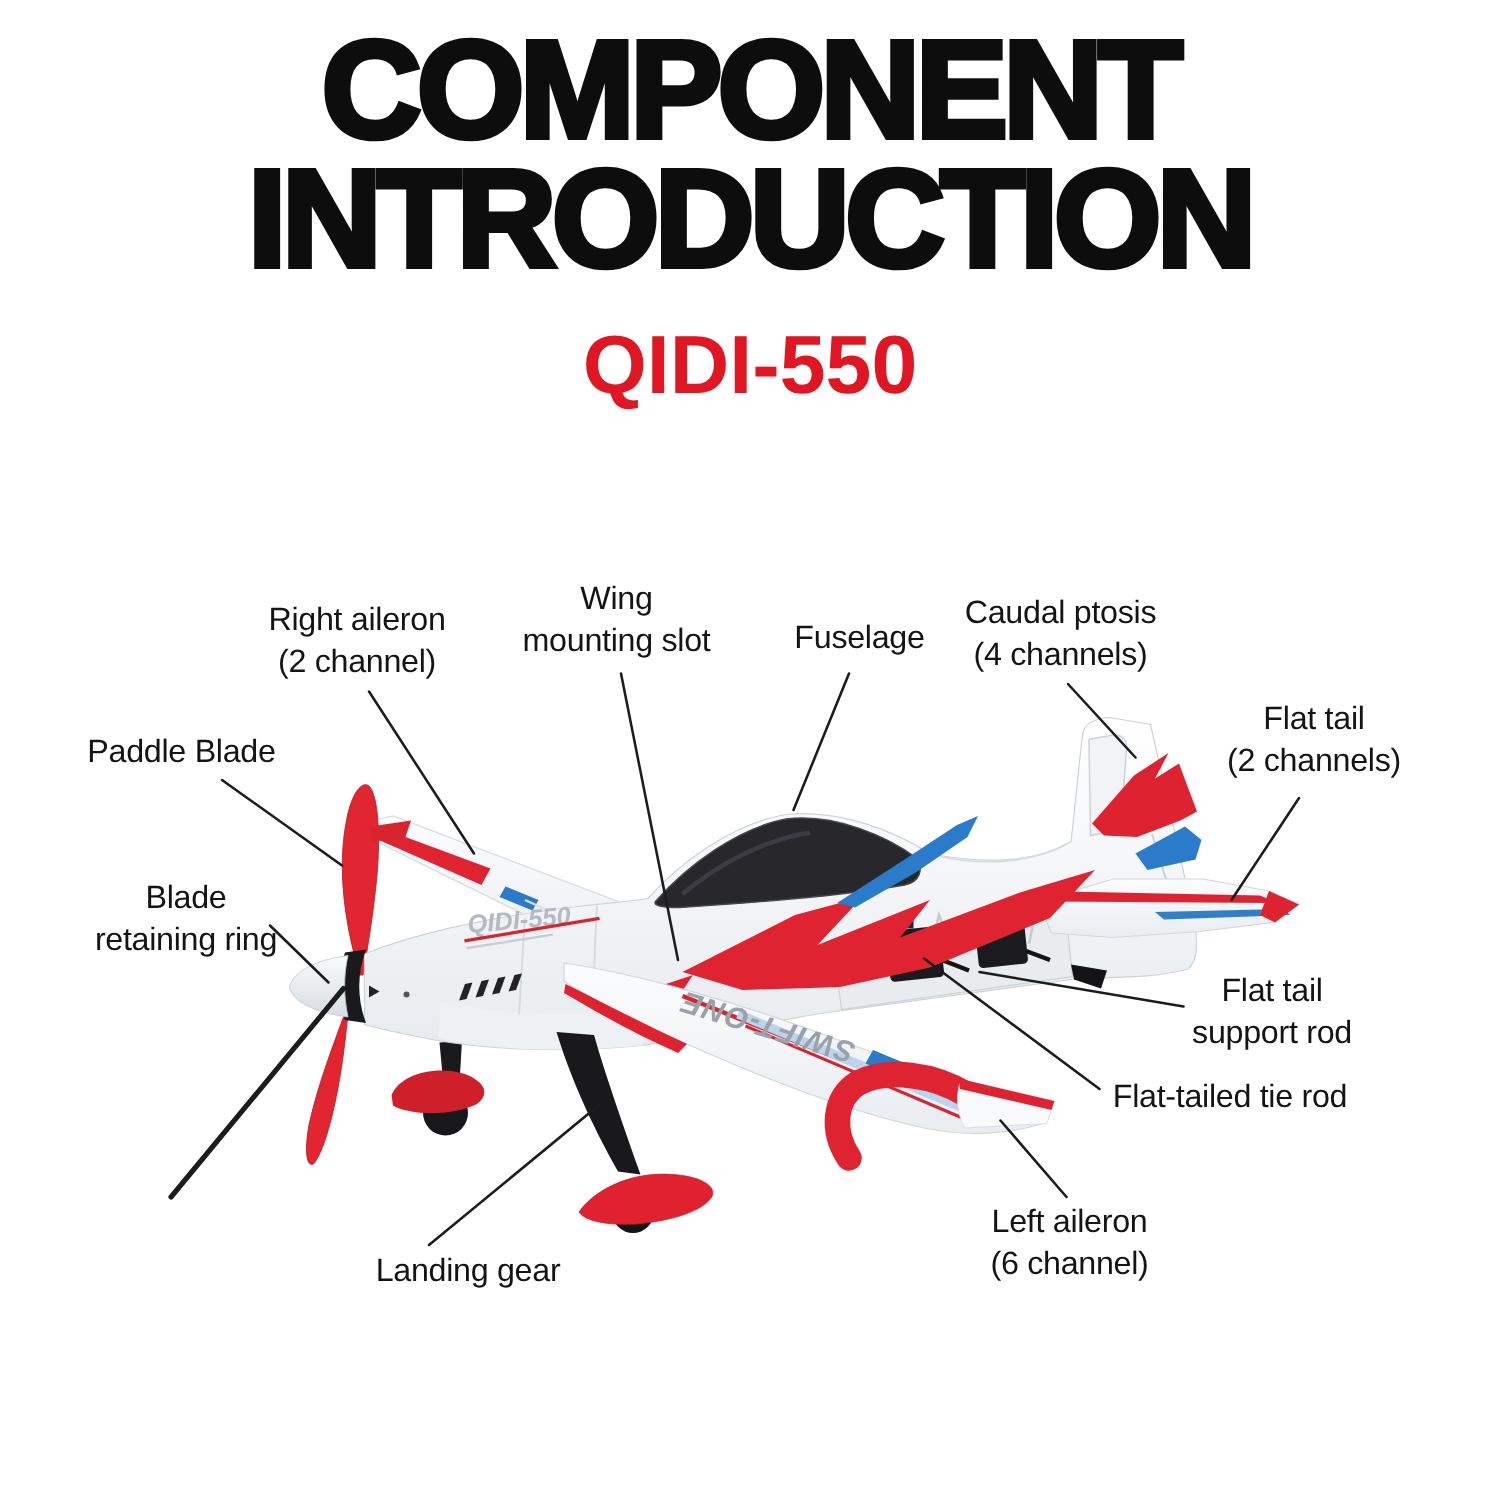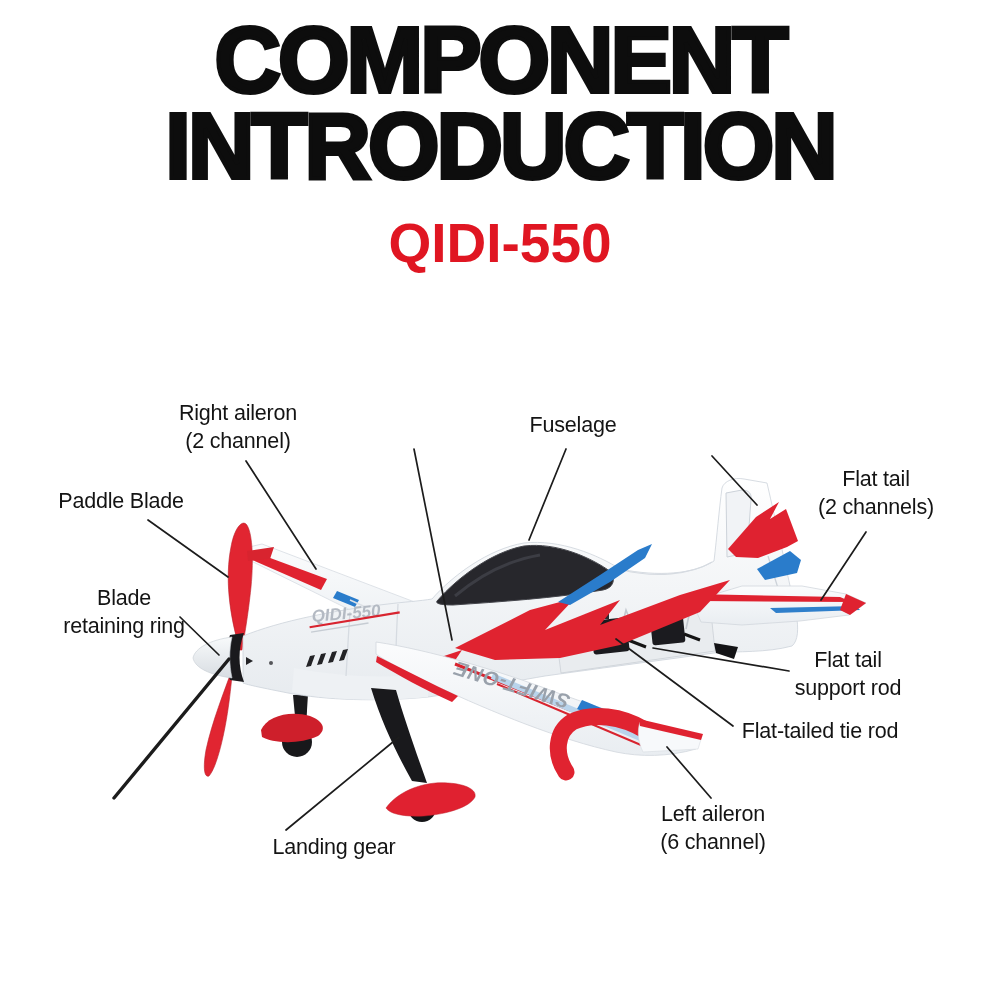--- a/index.html
+++ b/index.html
@@ -173,27 +173,31 @@
         <line x1="789" y1="671" x2="653" y2="648"></line>
         <line x1="733" y1="726" x2="616" y2="639"></line>
         <line x1="711" y1="798" x2="667" y2="747"></line>
         <line x1="114" y1="798" x2="229" y2="659" stroke-width="3.4"></line>
         <line x1="286" y1="830" x2="399" y2="737"></line>
       </g>
     </svg>
 
     <div class="label" style="left:238px;top:400px">Right aileron
 (2 channel)</div>
+    <div class="label" style="left:411px;top:386px">Wing
+mounting slot</div>
     <div class="label" style="left:573px;top:412px">Fuselage</div>
+    <div class="label" style="left:707px;top:395px">Caudal ptosis
+(4 channels)</div>
     <div class="label" style="left:876px;top:466px">Flat tail
 (2 channels)</div>
     <div class="label" style="left:121px;top:488px">Paddle Blade</div>
     <div class="label" style="left:124px;top:585px">Blade
 retaining ring</div>
     <div class="label" style="left:848px;top:647px">Flat tail
 support rod</div>
     <div class="label" style="left:820px;top:718px">Flat-tailed tie rod</div>
     <div class="label" style="left:713px;top:801px">Left aileron
 (6 channel)</div>
-    <div class="label" style="left:334px;top:834px">Landing gear</div>
+    <div class="label" style="left:312px;top:834px">Landing gear</div>
 
   </div>
 </div>
 
 </body></html>

